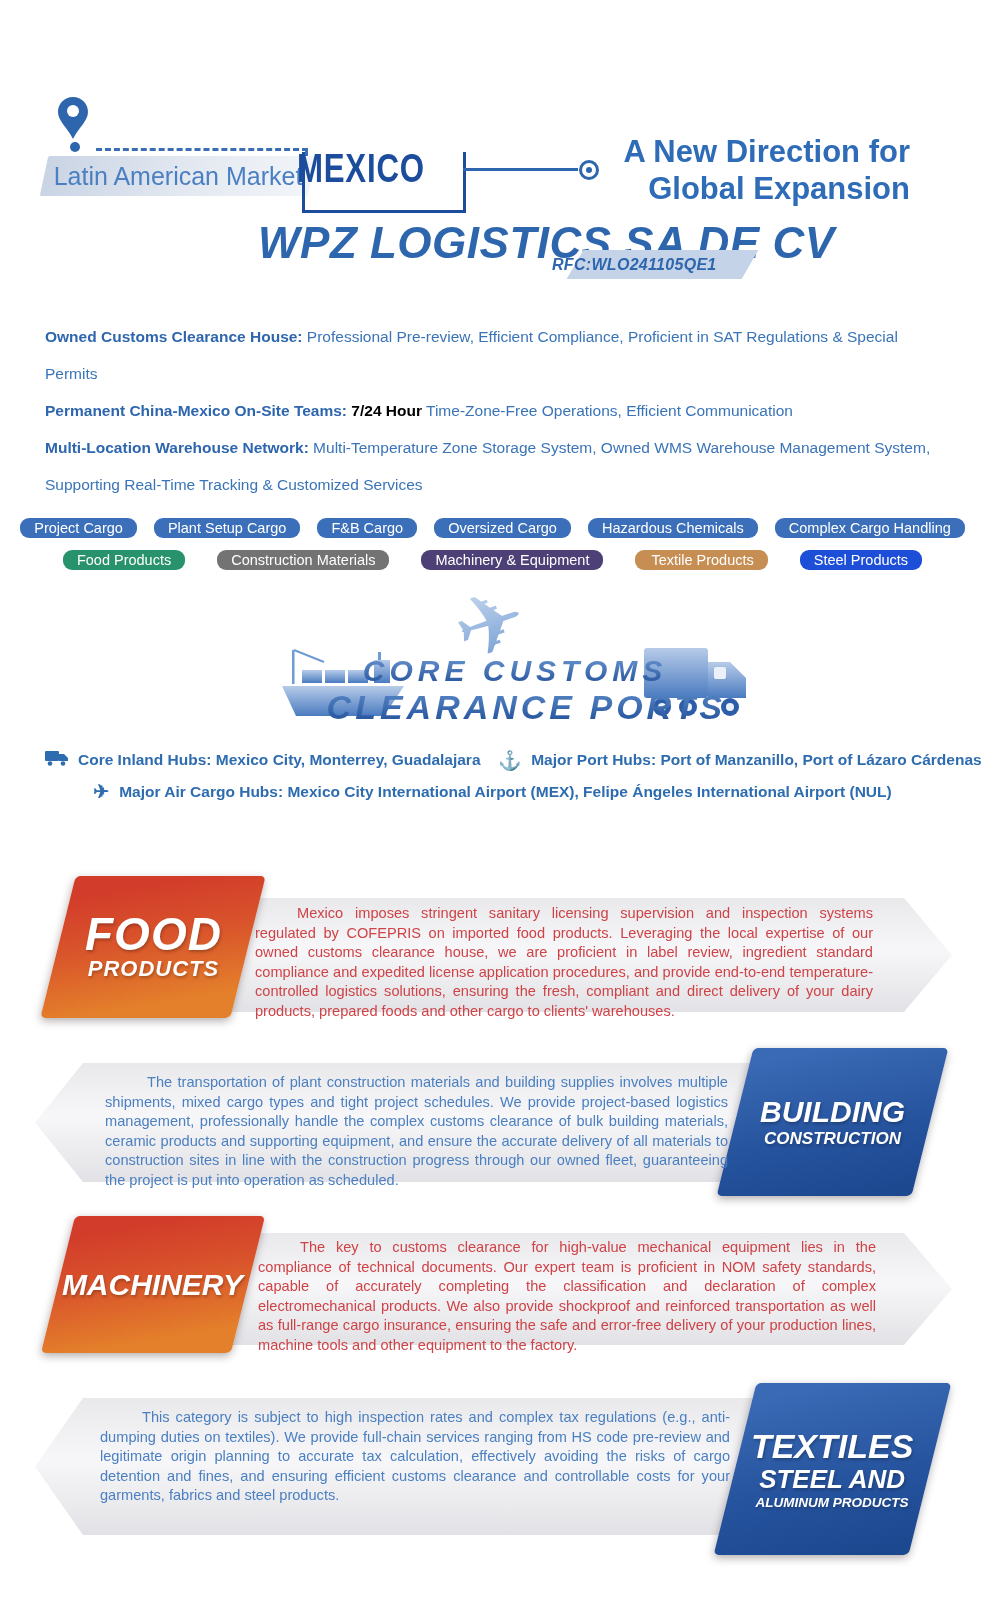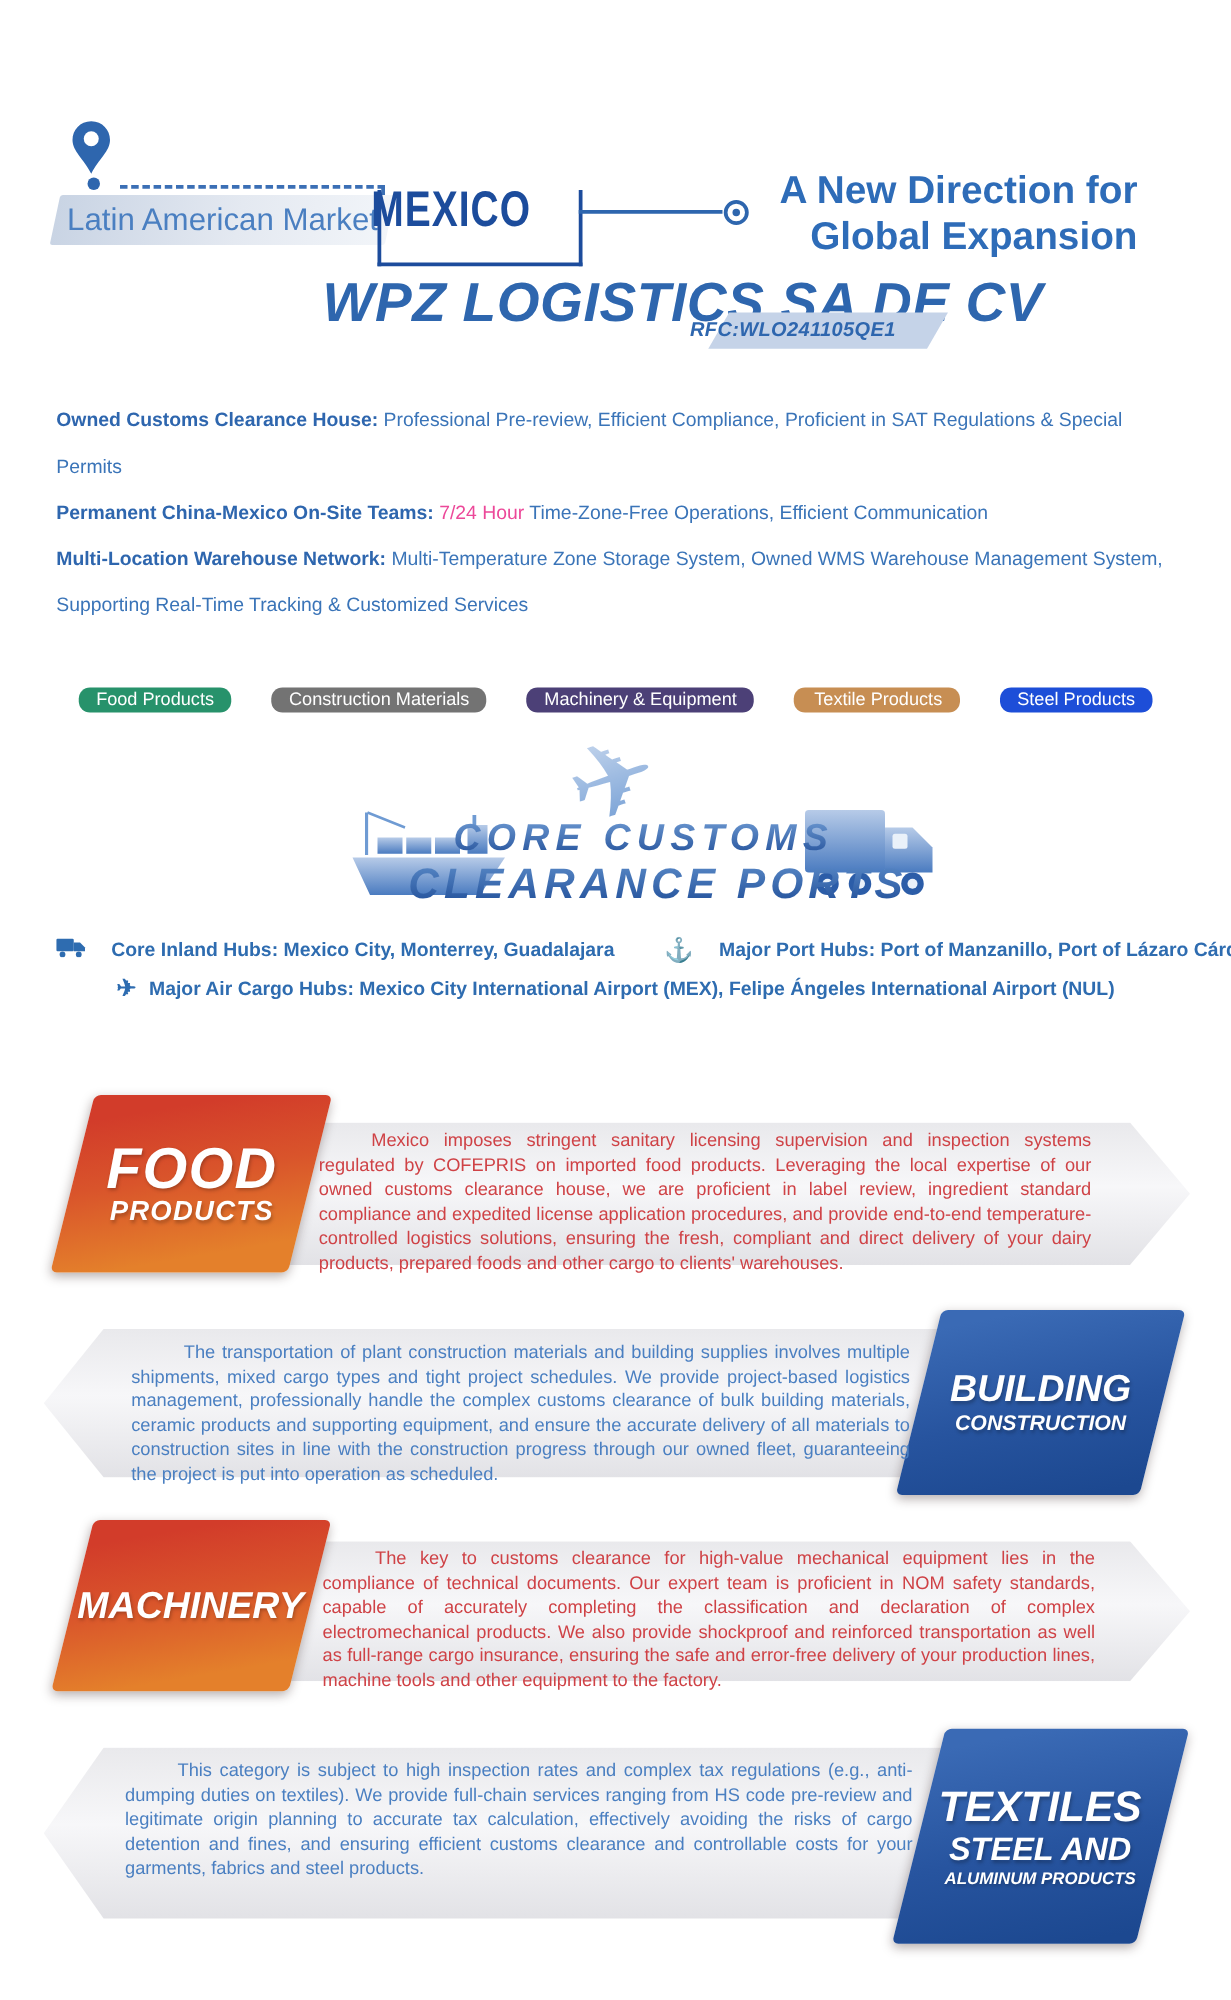--- a/index.html
+++ b/index.html
@@ -29,21 +29,21 @@
   .rfc-band{position:absolute;left:575px;top:250px;width:175px;height:29px;background:#c5d3e8;
       transform:skewX(-30deg);}
   .rfc{position:absolute;left:552px;top:256px;font-size:16px;font-style:italic;font-weight:700;
       color:#2e66ae;letter-spacing:.3px;}
 
   
   .services{position:absolute;left:45px;top:318px;width:897px;font-size:15.5px;line-height:37px;
       color:#3a74b8;}
   .services p{margin:0;}
   .svc-label{font-weight:700;color:#2e66ae;}
-  .svc-red{color:#ec4899;}
+  .svc-red{color:#000000;font-weight:bold;}
 
   
   .tags1{position:absolute;left:0;right:0;top:518px;display:flex;justify-content:center;gap:17px;}
   .tags2{position:absolute;left:0;right:0;top:550px;display:flex;justify-content:center;gap:32px;align-items:center;}
   .tag{display:inline-block;padding:2px 14px;border-radius:9px;color:#ffffff;font-size:14.5px;
       font-weight:500;white-space:nowrap;}
 
   
   .logo-wrap{position:absolute;left:270px;top:596px;width:480px;height:130px;}
   .logo-plane{position:absolute;left:185px;top:-14px;font-size:84px;line-height:84px;
@@ -54,21 +54,21 @@
       background:linear-gradient(180deg,#6f9bd3,#1d4b96);-webkit-background-clip:text;
       background-clip:text;color:transparent;white-space:nowrap;}
   .logo-title2{position:absolute;left:16px;top:92px;width:440px;text-align:right;font-size:34px;
       font-style:italic;font-weight:900;letter-spacing:4px;
       background:linear-gradient(180deg,#5c8cc9,#1d4b96);-webkit-background-clip:text;
       background-clip:text;color:transparent;white-space:nowrap;}
   .logo-ship{position:absolute;left:8px;top:40px;}
   .logo-truck{position:absolute;left:372px;top:44px;}
 
   
-  .hubs1{position:absolute;left:45px;top:750px;width:900px;display:flex;align-items:center;gap:20px;
+  .hubs1{position:absolute;left:45px;top:750px;width:900px;display:flex;align-items:center;gap:9px;
       font-size:15.5px;font-weight:600;color:#2e6cb0;white-space:nowrap;}
   .hubs1 .gap{width:22px;}
   .hubs2{position:absolute;left:0;right:0;top:782px;display:flex;justify-content:center;
       align-items:center;gap:10px;font-size:15.5px;font-weight:600;color:#2e6cb0;}
   .glyph{font-size:19px;line-height:19px;color:#2e6cb0;}
 
   
   .panel{position:absolute;background:linear-gradient(180deg,#e9e9ec 0%,#f7f7f9 45%,#e2e2e6 100%);
       box-shadow:0 2px 6px rgba(60,60,70,.18);}
   .panel.point-right{border-radius:16px 0 0 16px;
@@ -130,20 +130,28 @@
   <div class="company">WPZ LOGISTICS SA DE CV</div>
   <div class="rfc-band"></div>
   <div class="rfc">RFC:WLO241105QE1</div>
 
   <div class="services">
     <p><span class="svc-label">Owned Customs Clearance House:</span><span class="svc-red"></span><span>  Professional Pre-review, Efficient Compliance, Proficient in SAT Regulations &amp; Special Permits</span></p>
     <p><span class="svc-label">Permanent China-Mexico On-Site Teams:</span><span class="svc-red"> 7/24 Hour</span><span> Time-Zone-Free Operations, Efficient Communication</span></p>
     <p><span class="svc-label">Multi-Location Warehouse Network:</span><span class="svc-red"></span><span>  Multi-Temperature Zone Storage System, Owned WMS Warehouse Management System, Supporting Real-Time Tracking &amp; Customized Services</span></p>
   </div>
 
+  <div class="tags1">
+    <span class="tag" style="background-color: rgb(59, 111, 186);">Project Cargo</span>
+    <span class="tag" style="background-color: rgb(59, 111, 186);">Plant Setup Cargo</span>
+    <span class="tag" style="background-color: rgb(59, 111, 186);">F&amp;B Cargo</span>
+    <span class="tag" style="background-color: rgb(59, 111, 186);">Oversized Cargo</span>
+    <span class="tag" style="background-color: rgb(59, 111, 186);">Hazardous Chemicals</span>
+    <span class="tag" style="background-color: rgb(59, 111, 186);">Complex Cargo Handling</span>
+  </div>
   <div class="tags2">
     <span class="tag" style="background-color: rgb(39, 146, 107);">Food Products</span>
     <span class="tag" style="background-color: #737373;">Construction Materials</span>
     <span class="tag" style="background-color: rgb(76, 64, 119);">Machinery &amp; Equipment</span>
     <span class="tag" style="background-color: rgb(199, 142, 83); padding-left: 16px;">Textile Products</span>
     <span class="tag" style="background-color: #1d4ed8;">Steel Products</span>
   </div>
 
   <div class="logo-wrap">
     <div class="logo-ship">

